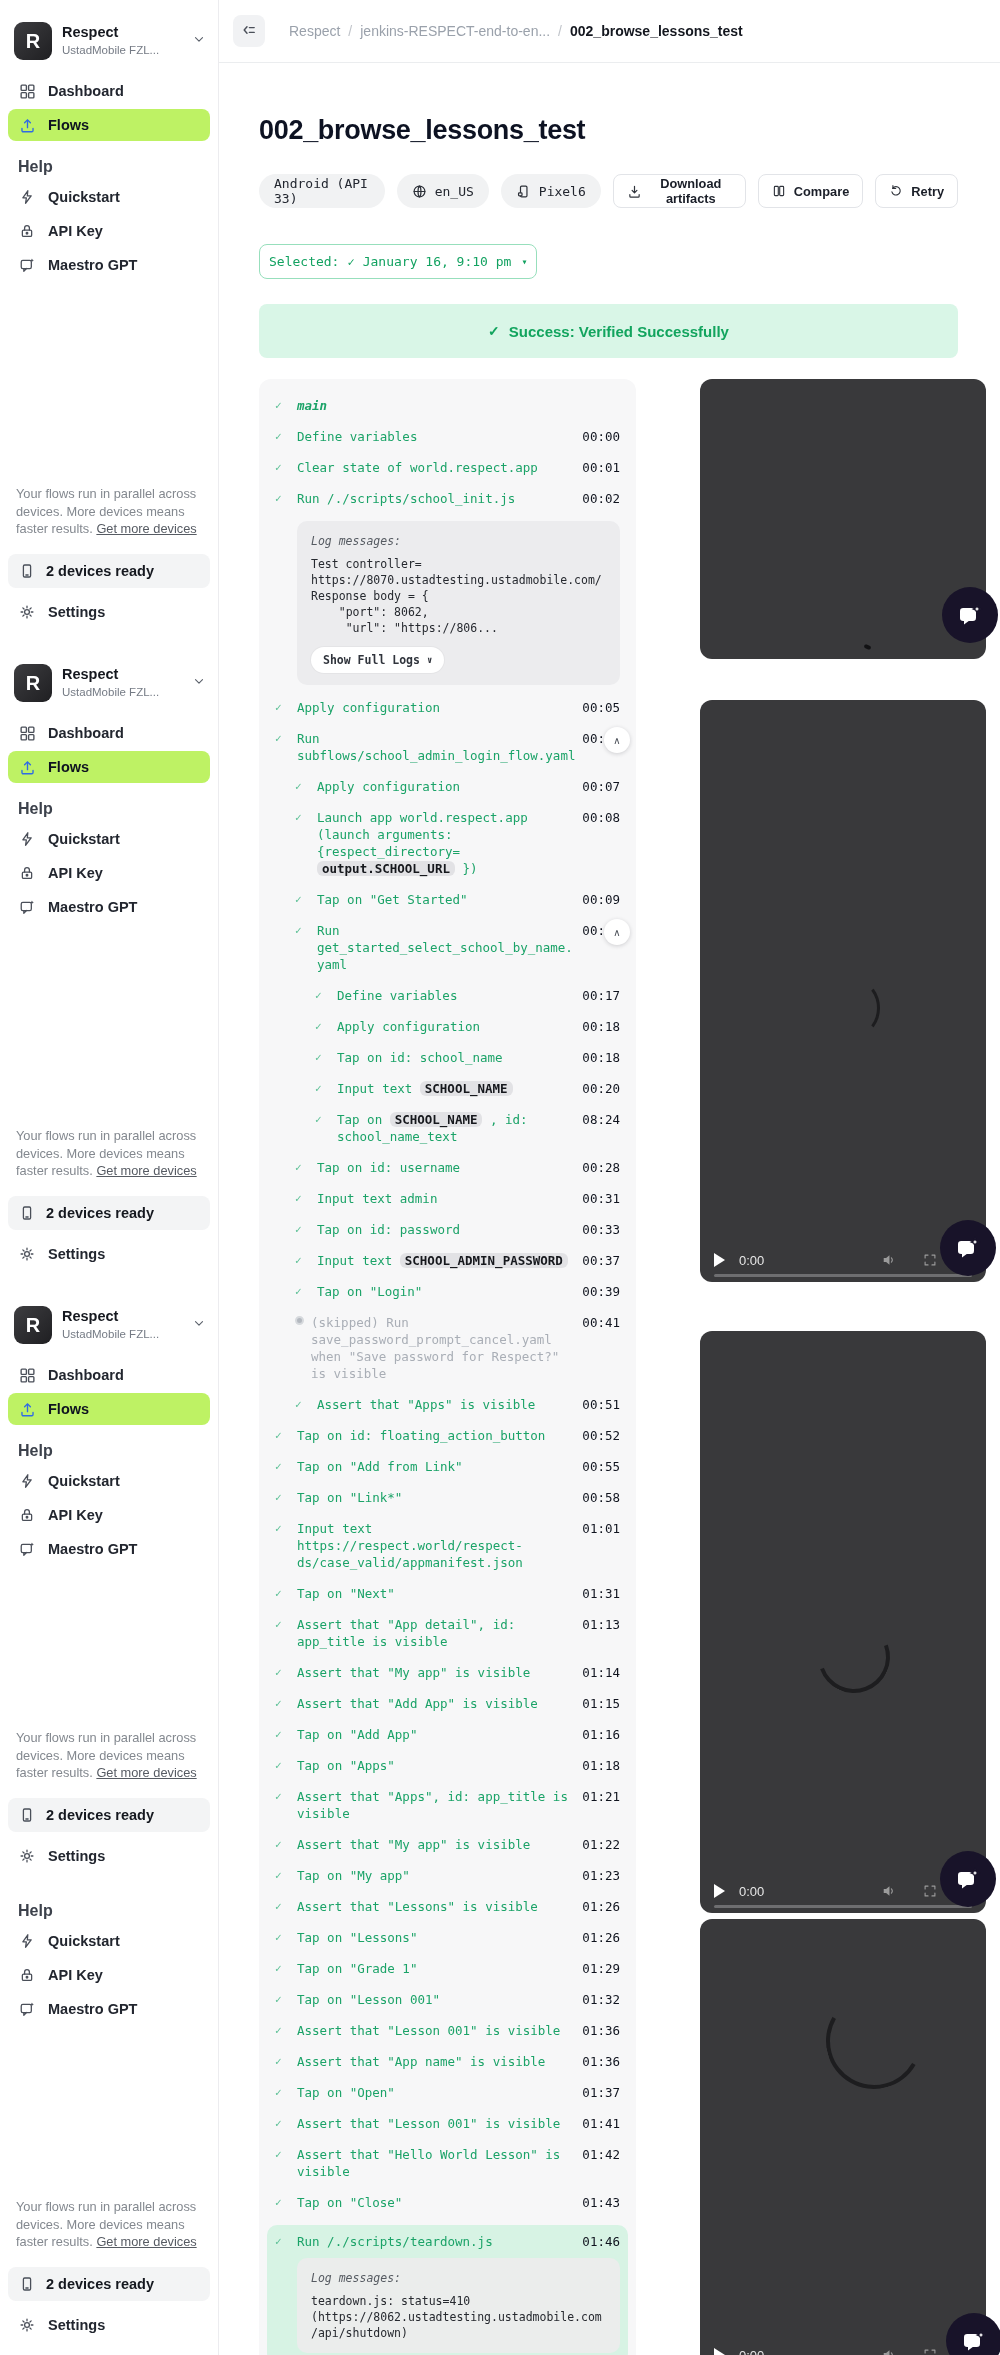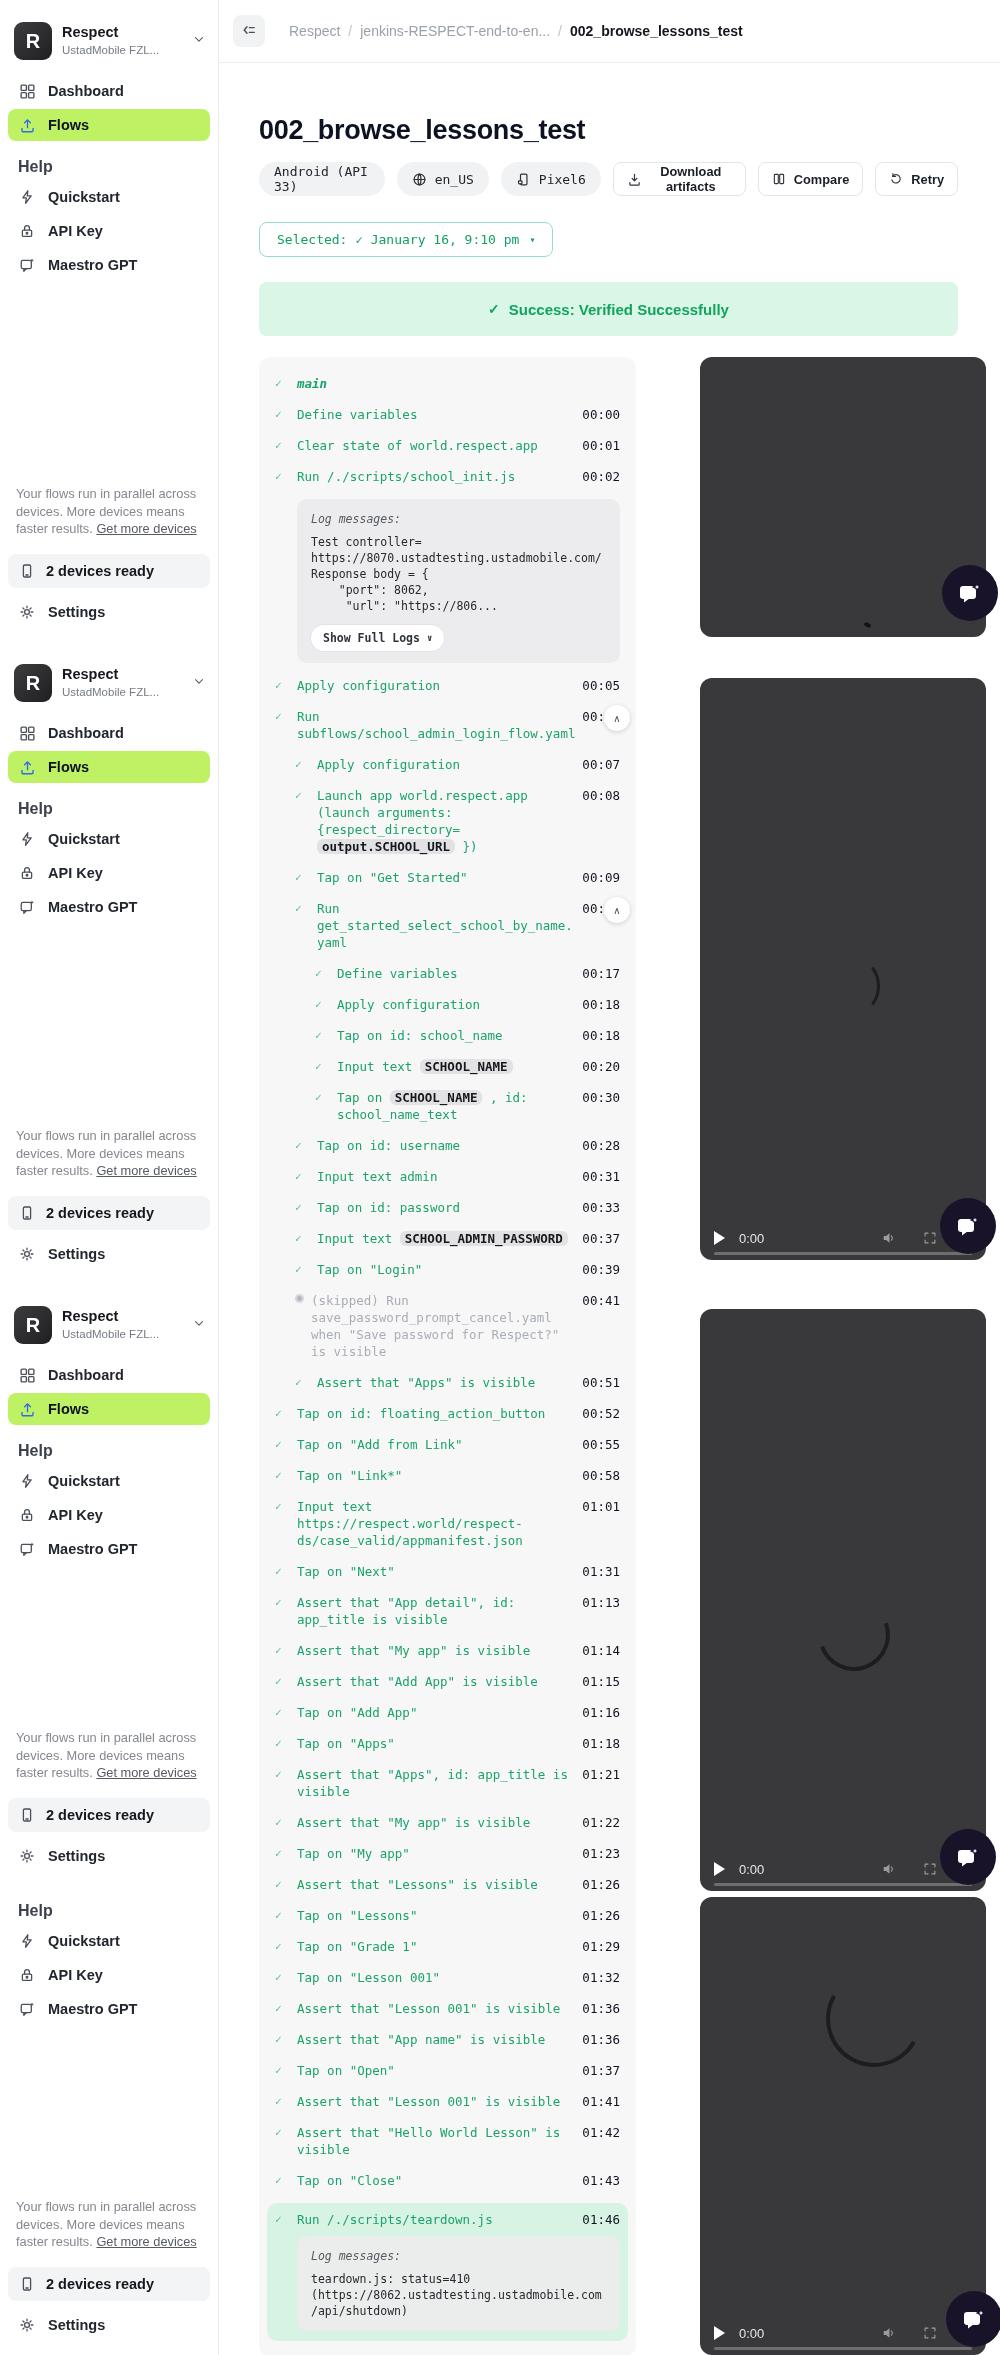--- a/index.html
+++ b/index.html
@@ -40,29 +40,29 @@
   .main{position:absolute;left:219px;right:0;top:0;bottom:0;}
   .topbar{height:62px;border-bottom:1px solid #ebedef;display:flex;align-items:center;padding-left:14px;}
   .collapse-btn{width:32px;height:32px;border-radius:8px;background:#f1f2f4;display:flex;align-items:center;
                 justify-content:center;color:#4a4f59;cursor:pointer;border:none;}
   .crumbs{margin-left:24px;font-size:14px;color:#9aa1ab;display:flex;gap:8px;align-items:center;}
   .crumbs .sep{color:#c0c4ca;}
   .crumbs .last{color:#14171f;font-weight:700;}
 
   .content{padding:0 42px 0 40px;}
   .page-title{margin-top:52px;font-size:27px;font-weight:800;color:#0d1222;letter-spacing:-.3px;}
-  .meta-row{display:flex;align-items:center;gap:12px;margin-top:16px;flex-wrap:nowrap;}
+  .meta-row{display:flex;align-items:center;gap:12px;margin-top:28px;flex-wrap:nowrap;}
   .badge{display:inline-flex;align-items:center;gap:8px;height:34px;padding:0 15px;border-radius:17px;
          background:#f1f2f3;font-size:13px;color:#22262f;}
   .badge .ic{color:#2c3038;display:flex;}
   .act-btn{display:inline-flex;align-items:center;gap:8px;height:34px;padding:0 13px;border-radius:8px;
            background:#fff;border:1px solid #e2e4e8;font-size:12.8px;font-weight:700;color:#1a1e28;cursor:pointer;}
   .act-btn .ic{color:#30343c;display:flex;}
 
-  .selected-pill{display:inline-flex;align-items:center;gap:8px;margin-top:26px;padding:9px 17px;
+  .selected-pill{display:inline-flex;align-items:center;gap:8px;margin-top:36px;padding:9px 9px;
                  border:1.5px solid #97dfbc;border-radius:8px;font-size:13px;color:#13a261;cursor:pointer;}
   .selected-pill .chk{font-size:12px;}
   .selected-pill .chev{font-size:10px;margin-left:2px;}
 
   .banner{margin-top:25px;height:54px;border-radius:8px;background:#d9f6e7;display:flex;align-items:center;
           justify-content:center;gap:9px;font-size:15px;font-weight:800;color:#12a45e;}
   .banner .chk{font-weight:700;font-size:14px;}
 
   .columns{display:flex;margin-top:21px;align-items:flex-start;}
   
@@ -589,21 +589,21 @@
               <span class="time">00:18</span>
             </div>
             <div class="step" style="margin-left: 40px;">
               <span class="chk">✓</span>
               <span class="lbl">Input text <span class="code-chip">SCHOOL_NAME</span></span>
               <span class="time">00:20</span>
             </div>
             <div class="step" style="margin-left: 40px;">
               <span class="chk">✓</span>
               <span class="lbl">Tap on <span class="code-chip">SCHOOL_NAME</span> , id: school_name_text</span>
-              <span class="time">00:30</span>
+              <span class="time">08:24</span>
             </div>
             <div class="step" style="margin-left: 20px;">
               <span class="chk">✓</span>
               <span class="lbl">Tap on id: username</span>
               <span class="time">00:28</span>
             </div>
             <div class="step" style="margin-left: 20px;">
               <span class="chk">✓</span>
               <span class="lbl">Input text admin</span>
               <span class="time">00:31</span>

